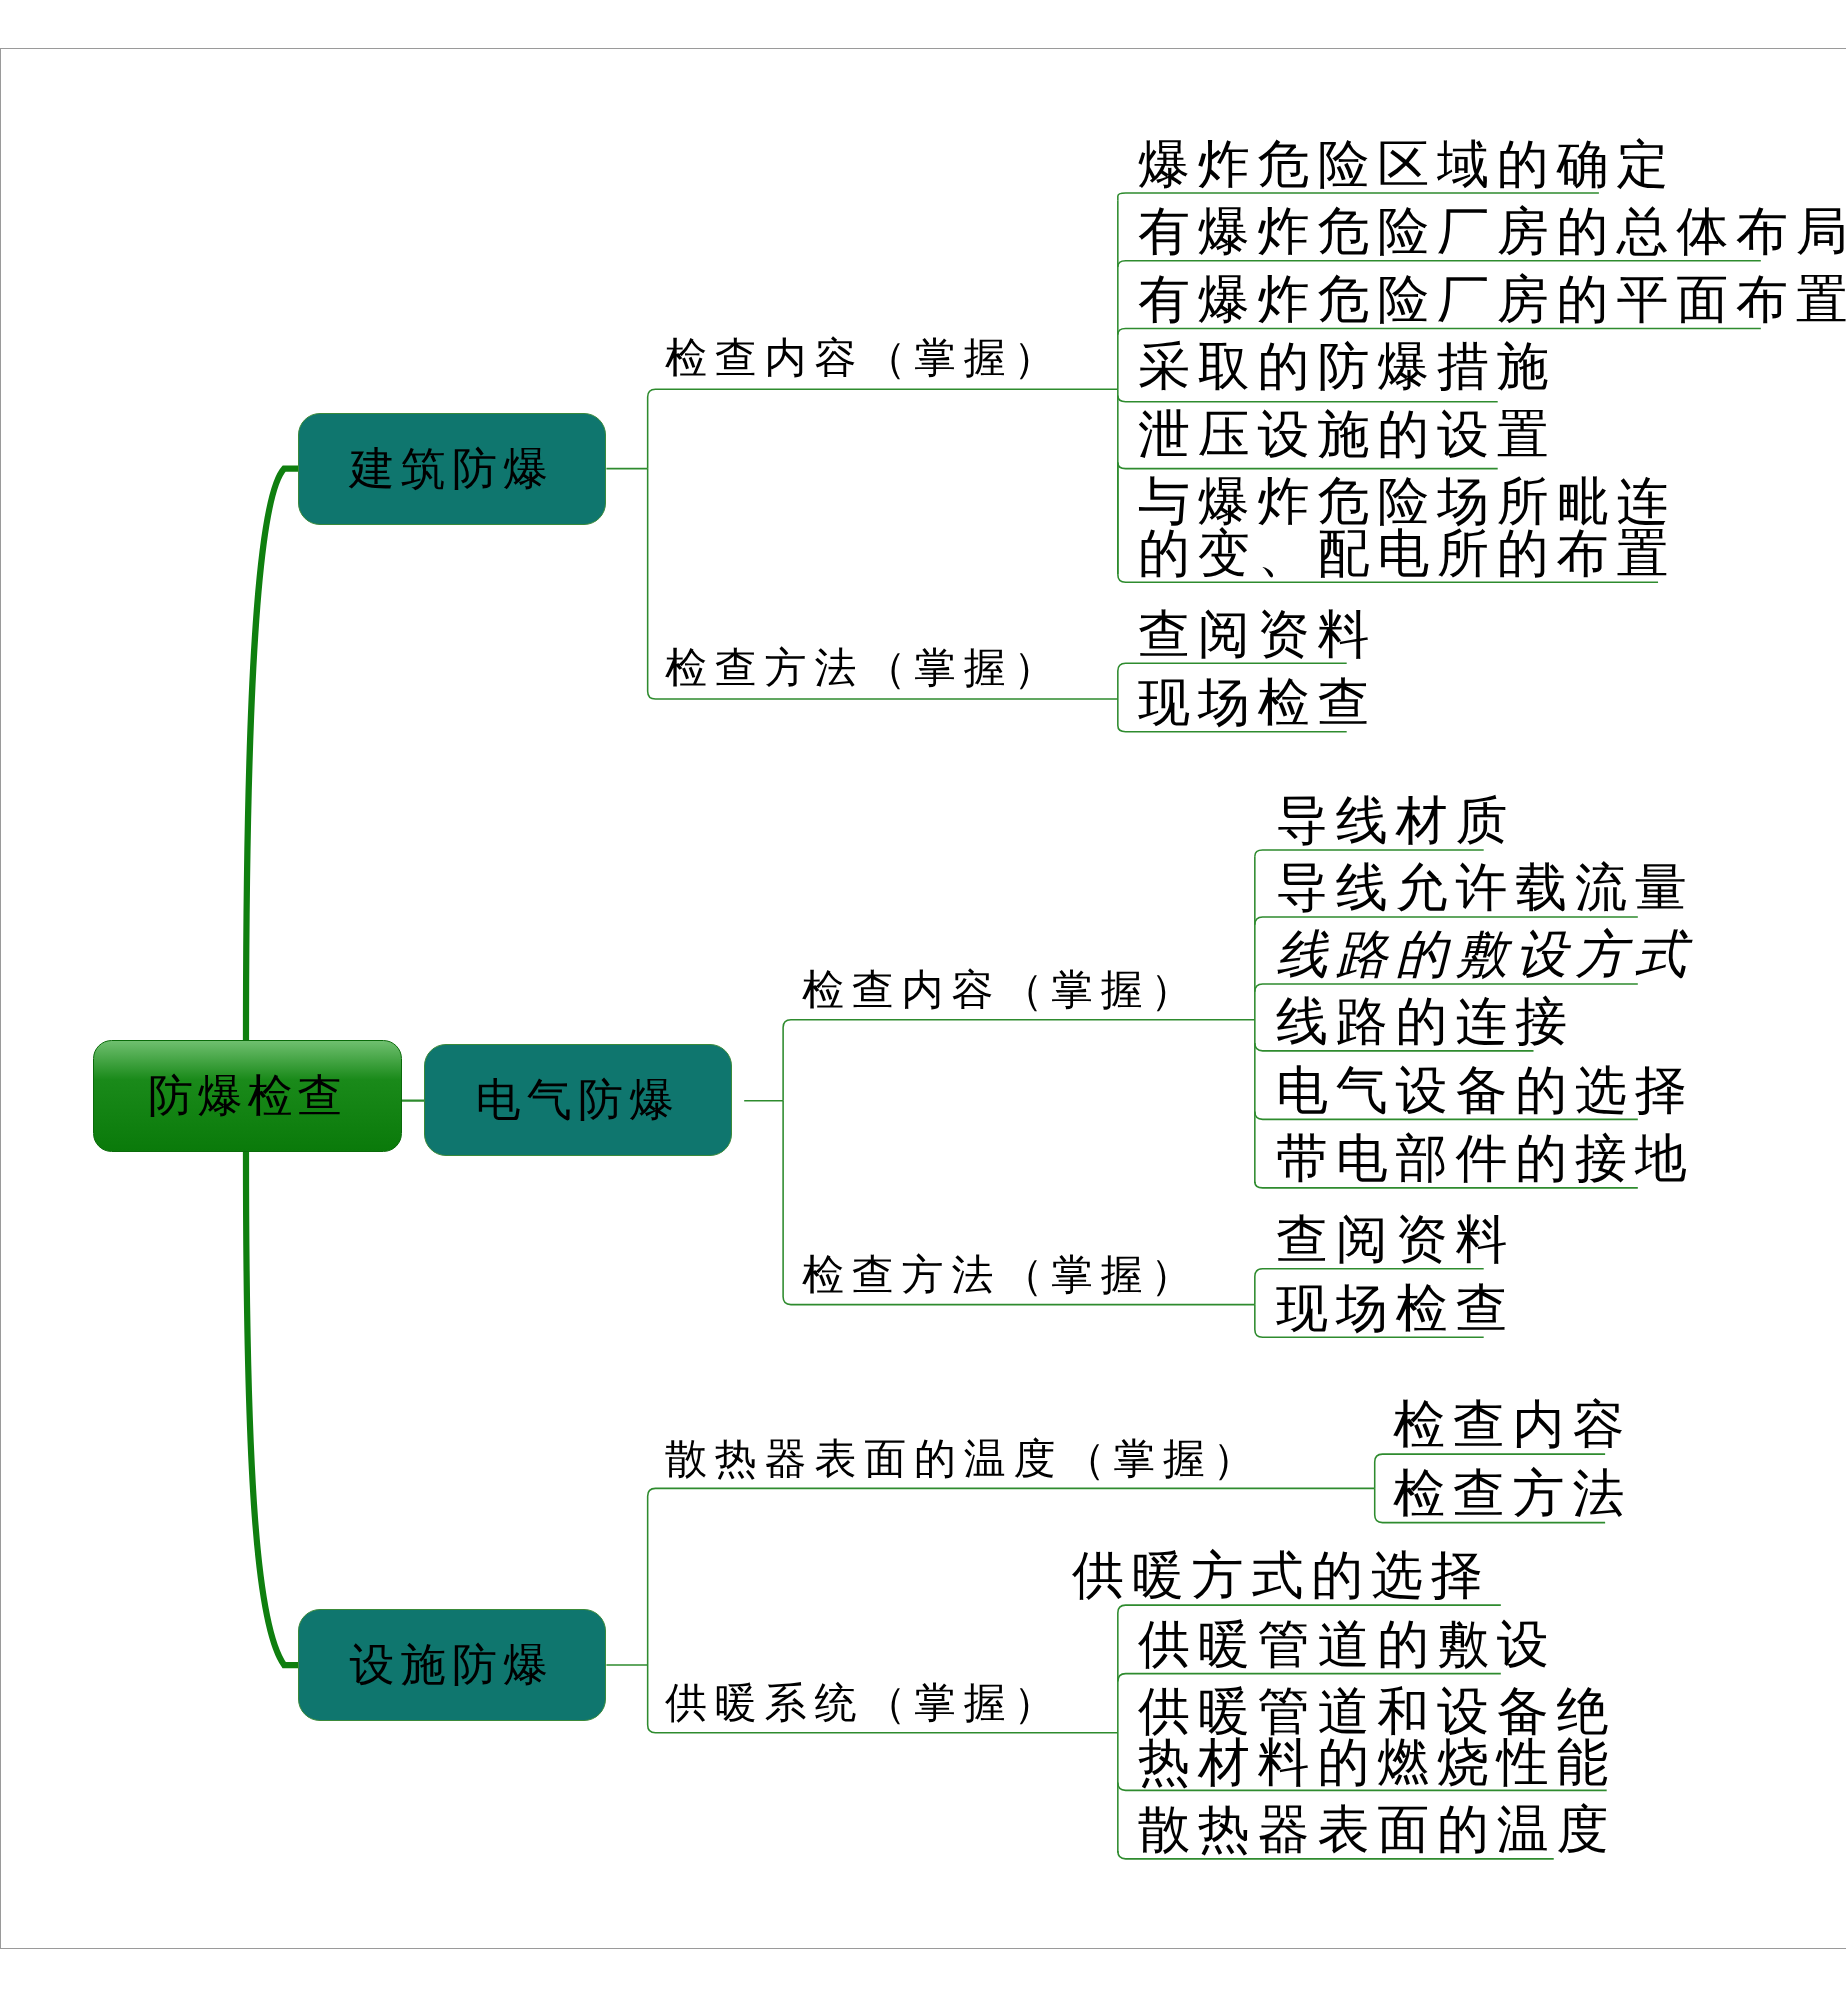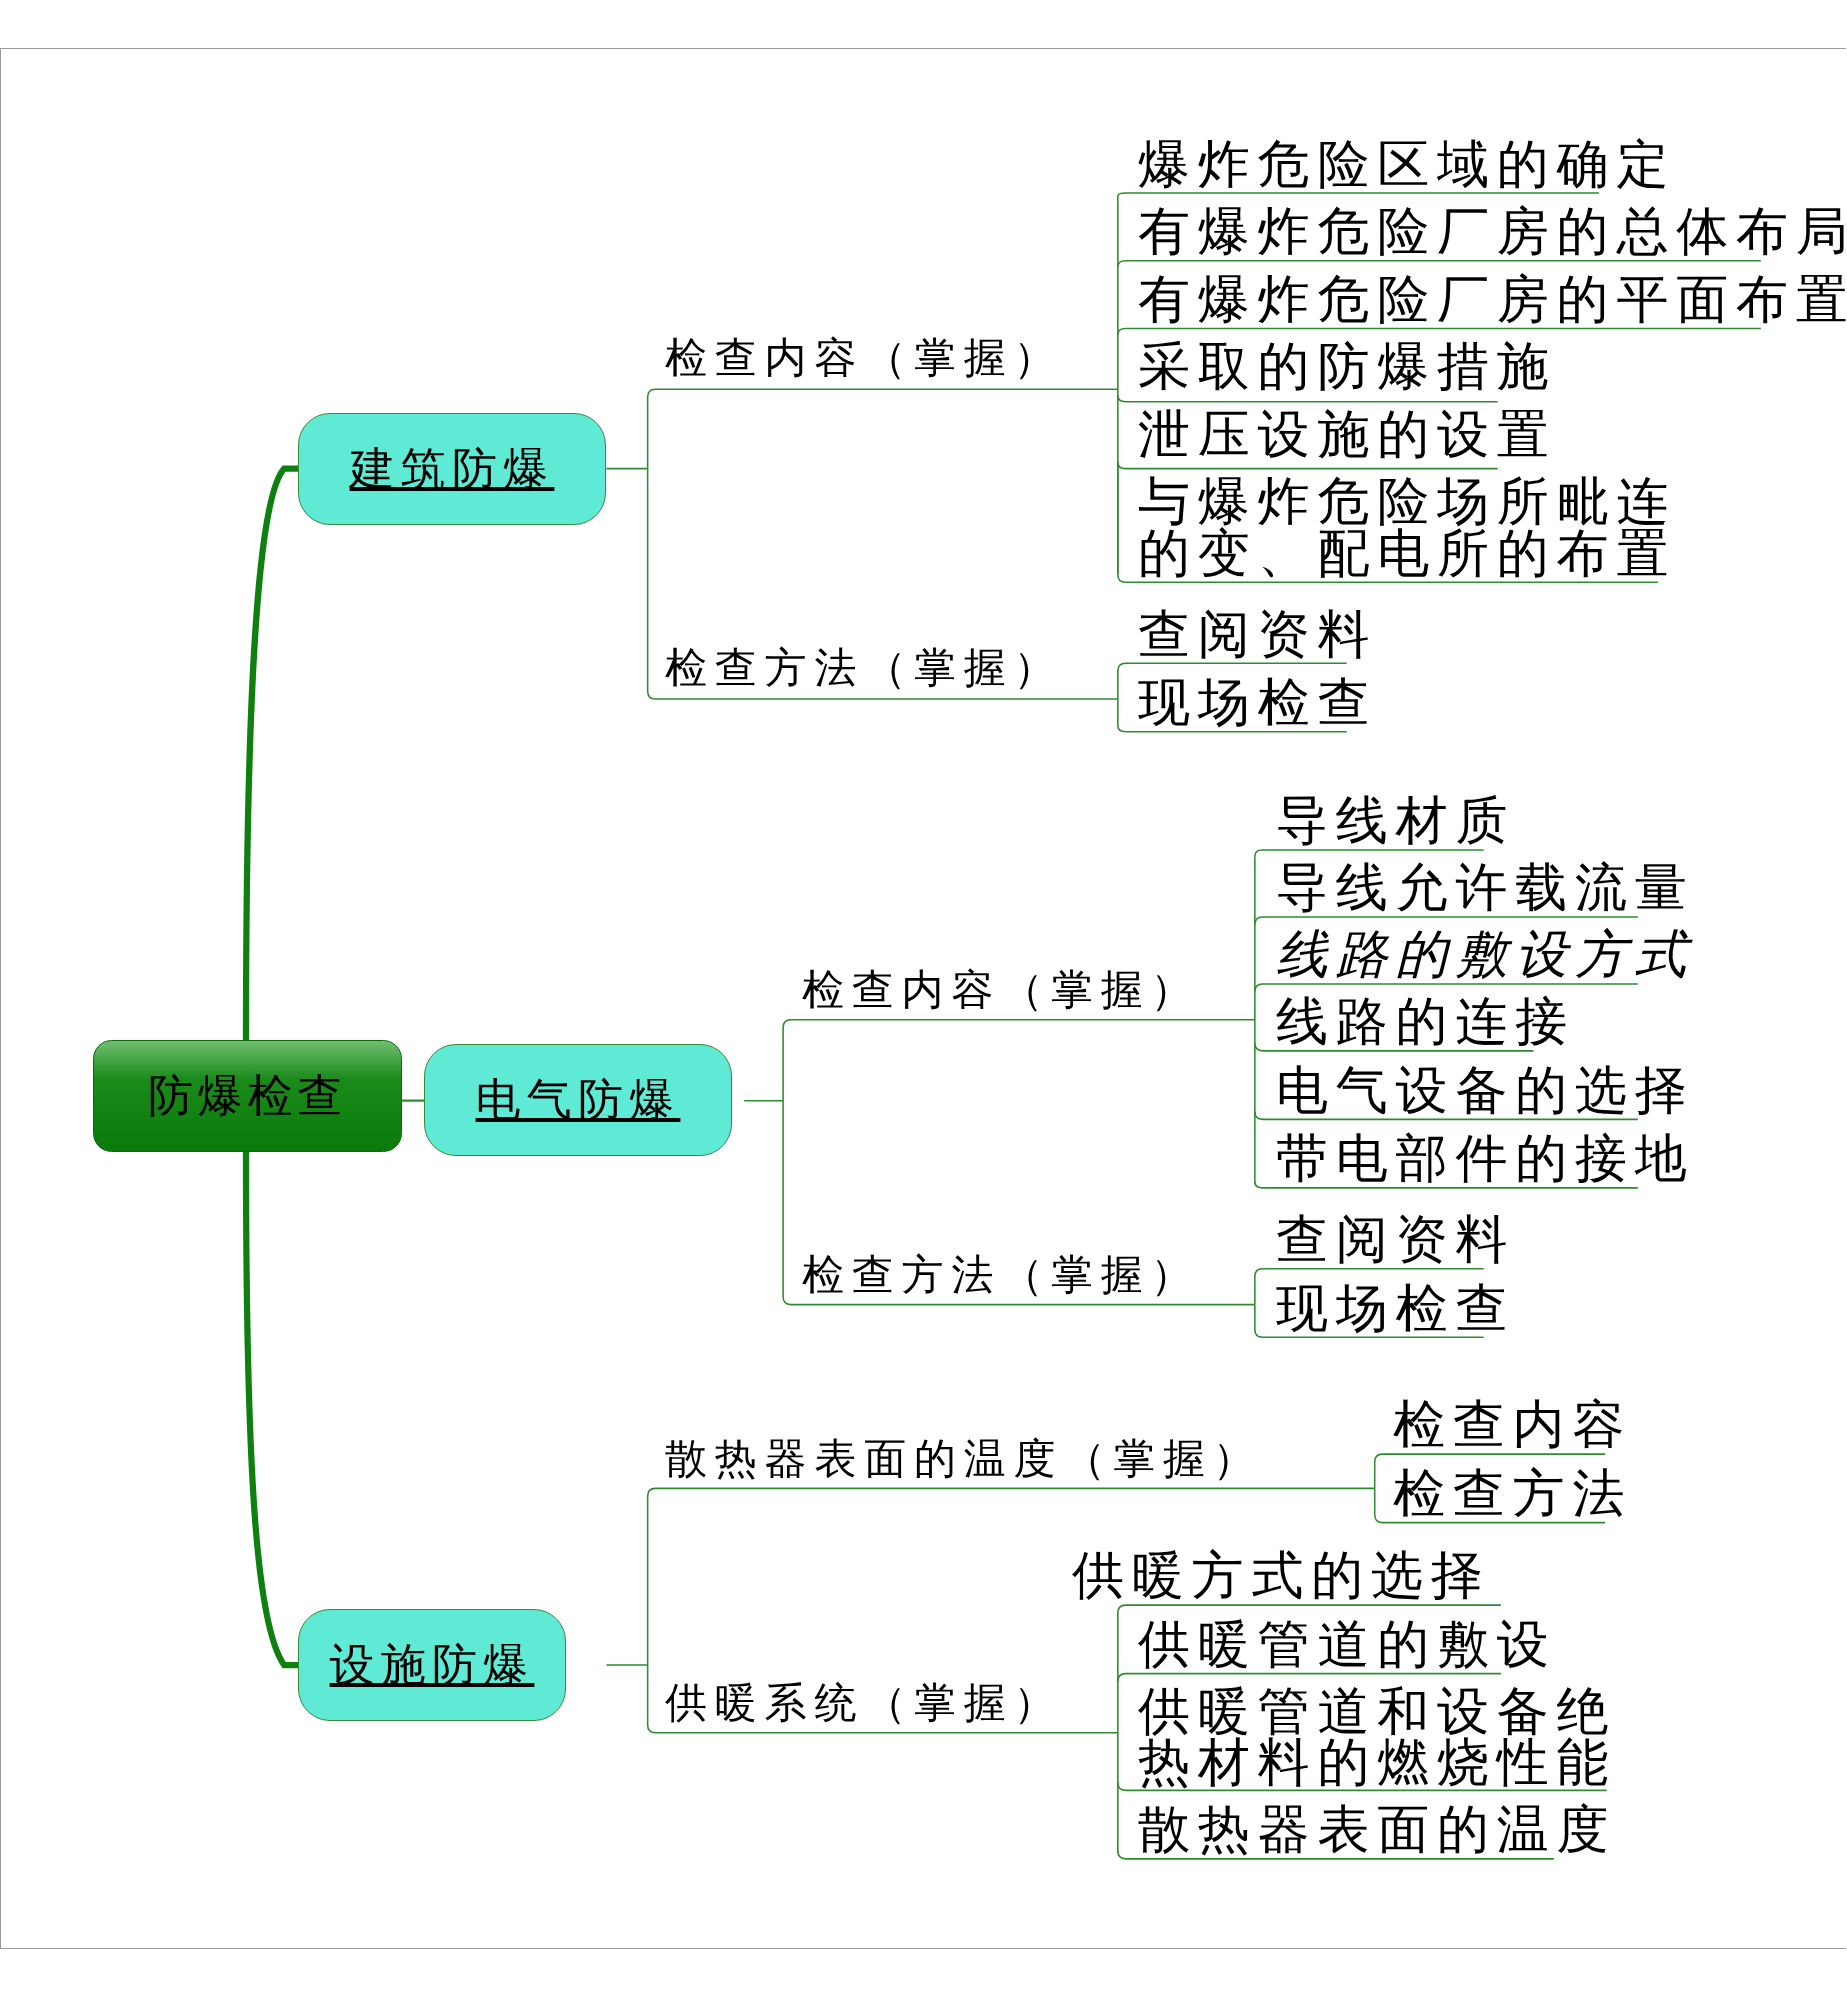--- a/index.html
+++ b/index.html
@@ -6,22 +6,22 @@
   body { width:1848px; height:1999px; position:relative; overflow:hidden;
          font-family:"DejaVu Serif","Liberation Serif",serif; color:#000; }
   #frame { position:absolute; left:0; top:48px; width:1846px; height:1901px;
            border:0.8px solid #9a9a9a; border-right:none; box-sizing:border-box; }
   svg#lines { position:absolute; left:0; top:0; width:1848px; height:1999px; }
   .node { position:absolute; box-sizing:border-box; display:flex; align-items:center;
           justify-content:center; white-space:nowrap; }
   .root { background:linear-gradient(#6fbf6f 0%, #1a8a1a 35%, #0a7a0a 100%);
           border-radius:18.7px; border:0.8px solid #0a6a0a;
           font-size:45px; letter-spacing:4.7px; color:#000; }
-  .main { background:#5eead4; border:1.6px solid #3a8a3a; border-radius:32px;
-          font-size:45px; letter-spacing:6.2px;text-decoration:underline; }
+  .main { background:#0f766e; border:1.6px solid #3a8a3a; border-radius:22px;
+          font-size:45px; letter-spacing:6.2px; }
   .lbl { position:absolute; white-space:nowrap; font-size:42px; letter-spacing:7.8px; line-height:50px; }
   .leaf { position:absolute; white-space:nowrap; font-size:52px; letter-spacing:7.8px; line-height:50px; }
 </style>
 </head>
 <body>
 
 <div id="frame"></div>
 
 <svg id="lines" viewBox="0 0 2374 2568">
 
@@ -80,21 +80,21 @@
 <div class="node root" style="left:93px; top:1040px; width:309px; height:112px;justify-content:center;">
   <span>防爆检查</span>
 </div>
 
 <div class="node main" style="left:298px; top:413px; width:308px; height:112px;">
   <span>建筑防爆</span>
 </div>
 <div class="node main" style="left:424px; top:1044px; width:308px; height:112px;text-align:center;">
   <span>电气防爆</span>
 </div>
-<div class="node main" style="left:298px; top:1609px; width:268px; height:112px;">
+<div class="node main" style="left:298px; top:1609px; width:308px; height:112px;">
   <span>设施防爆</span>
 </div>
 
 <div class="lbl" style="left:665px; top:333px;">检查内容（掌握）</div>
 <div class="lbl" style="left:665px; top:643px;">检查方法（掌握）</div>
 
 <div class="leaf" style="left:1138px; top:139px;">爆炸危险区域的确定</div>
 <div class="leaf" style="left:1138px; top:206px;">有爆炸危险厂房的总体布局</div>
 <div class="leaf" style="left:1138px; top:274px;">有爆炸危险厂房的平面布置</div>
 <div class="leaf" style="left:1138px; top:341px;">采取的防爆措施</div>

